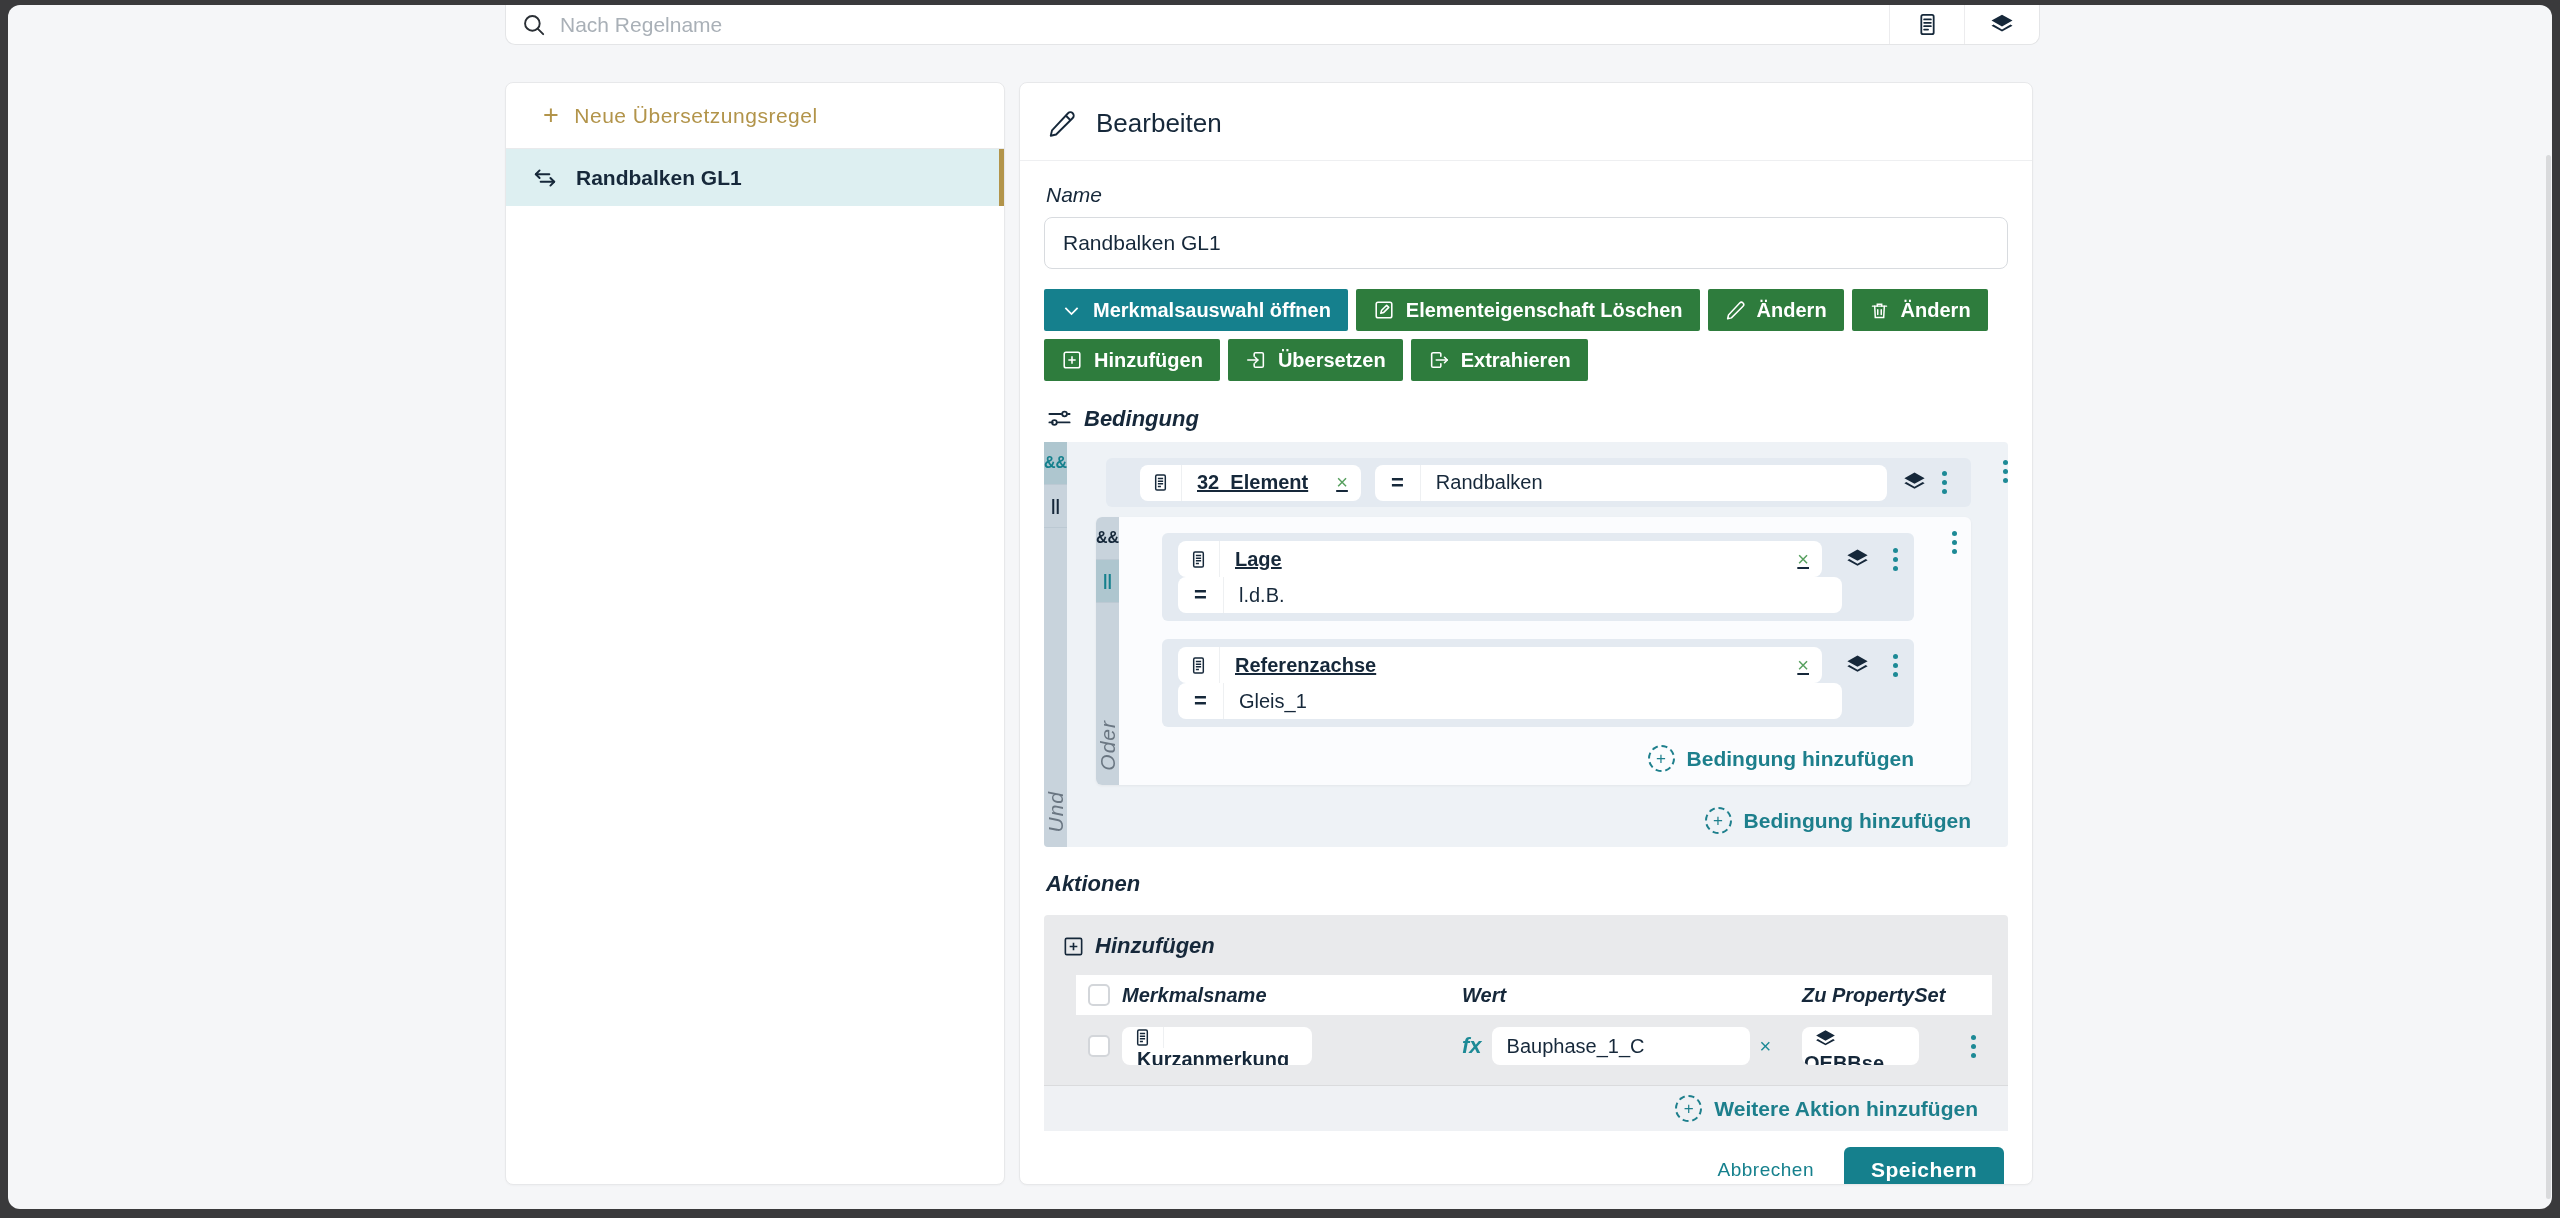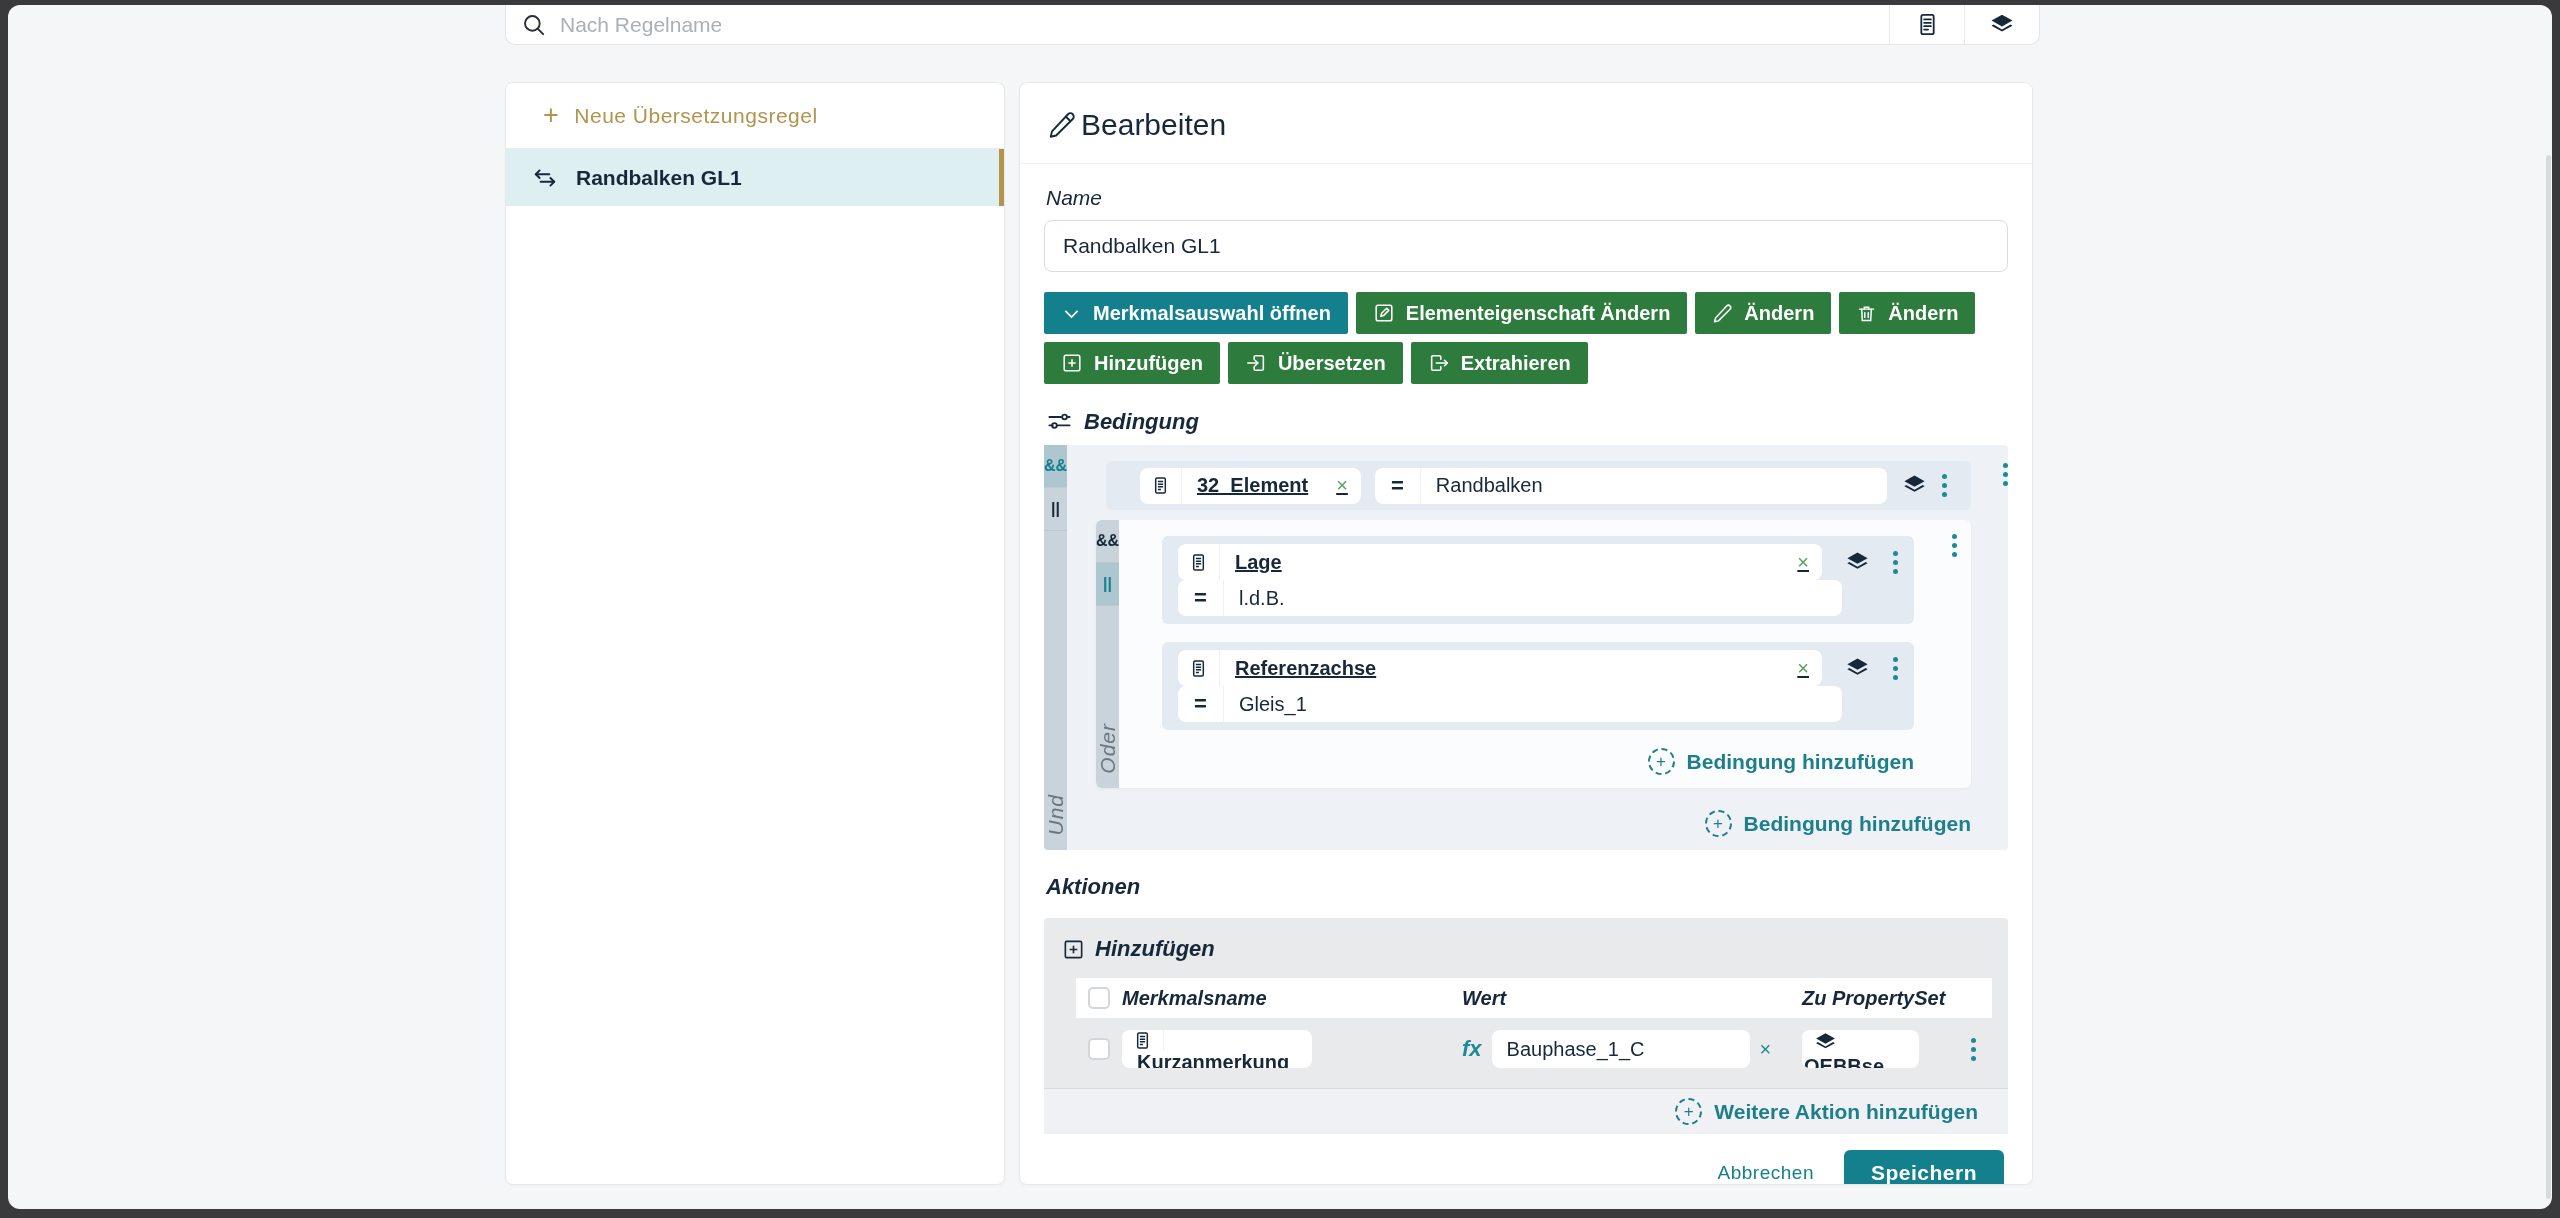--- a/index.html
+++ b/index.html
@@ -48,22 +48,22 @@
   }
   .new-rule .plus { font-size:27px; font-weight:400; line-height:1; }
   .rule-item {
     height:57px; background:#ddeff1; display:flex; align-items:center; gap:17px;
     padding-left:25px; position:relative; font-size:21px; font-weight:600; cursor:pointer;
   }
   .rule-item .gold-bar { position:absolute; right:0; top:0; bottom:0; width:5px; background:#b2944a; }
   
   .main-panel { width:1014px; display:flex; flex-direction:column; }
   .mp-header {
-    display:flex; align-items:center; gap:4px; padding:25px 27px 21px;
-    border-bottom:1px solid #eeeff1; font-size:30px; color:#16283a;
+    display:flex; align-items:center; gap:19px; padding:25px 27px 21px;
+    border-bottom:1px solid #eeeff1; font-size:26px; color:#16283a;
   }
   .mp-body { flex:1; padding:6px 24px 0; display:flex; flex-direction:column; }
   .field-label { font-style:italic; font-size:21px; font-weight:500; margin:16px 2px 10px; }
   .name-input {
     height:52px; width:100%; border:1px solid #d8dbdf; border-radius:8px;
     font-size:21px; padding:0 18px; color:#16283a; outline:none;
     font-family:"Liberation Sans", sans-serif;
   }
   .toolbar { display:flex; flex-wrap:wrap; gap:8px; margin-top:20px; }
   .btn {
@@ -250,21 +250,21 @@
             <svg width="21" height="21" viewBox="0 0 24 24" fill="none" stroke="#fff" stroke-width="2">
                 <path d="M5 9l7 7 7-7"></path>
               </svg>
             <span>Merkmalsauswahl öffnen</span>
           </button>
           <button class="btn green">
             <svg width="22" height="22" viewBox="0 0 24 24" fill="none" stroke="#fff" stroke-width="1.7" stroke-linejoin="round">
                 <rect x="3.5" y="3.5" width="17" height="17" rx="2"></rect>
                 <path d="M8.5 15.5l.9-3.2 5.5-5.5 2.3 2.3-5.5 5.5-3.2.9z"></path>
               </svg>
-            <span>Elementeigenschaft Ändern</span>
+            <span>Elementeigenschaft Löschen</span>
           </button>
           <button class="btn green">
             <svg width="21" height="21" viewBox="0 0 24 24" fill="none" stroke="#fff" stroke-width="1.7" stroke-linejoin="round">
                 <path d="M16.8 3.4a2.6 2.6 0 013.8 3.8L7.3 20.4 3 21.4l1-4.3L16.8 3.4z"></path>
               </svg>
             <span>Ändern</span>
           </button>
           <button class="btn green">
             <svg width="21" height="21" viewBox="0 0 24 24" fill="none" stroke="#fff" stroke-width="1.7" stroke-linecap="round">
                 <path d="M4 7h16"></path>

